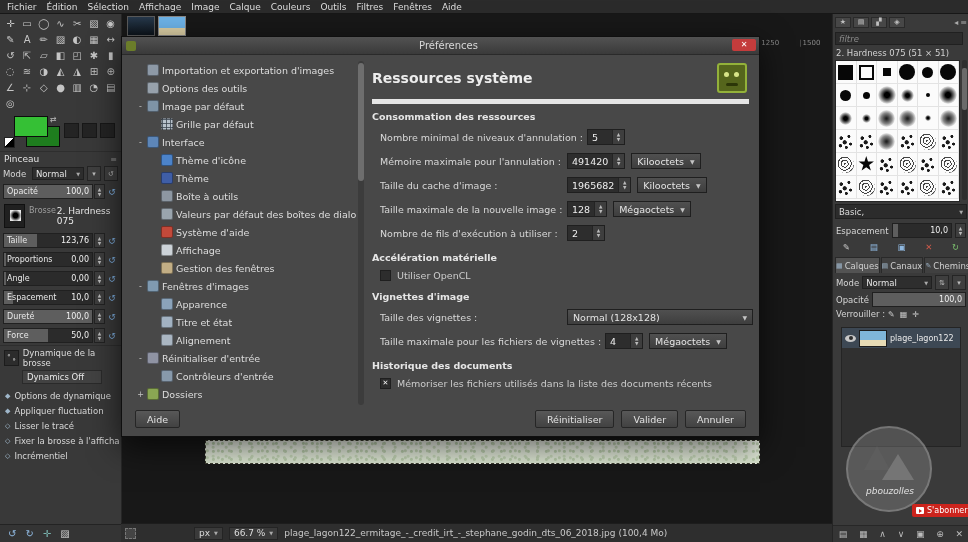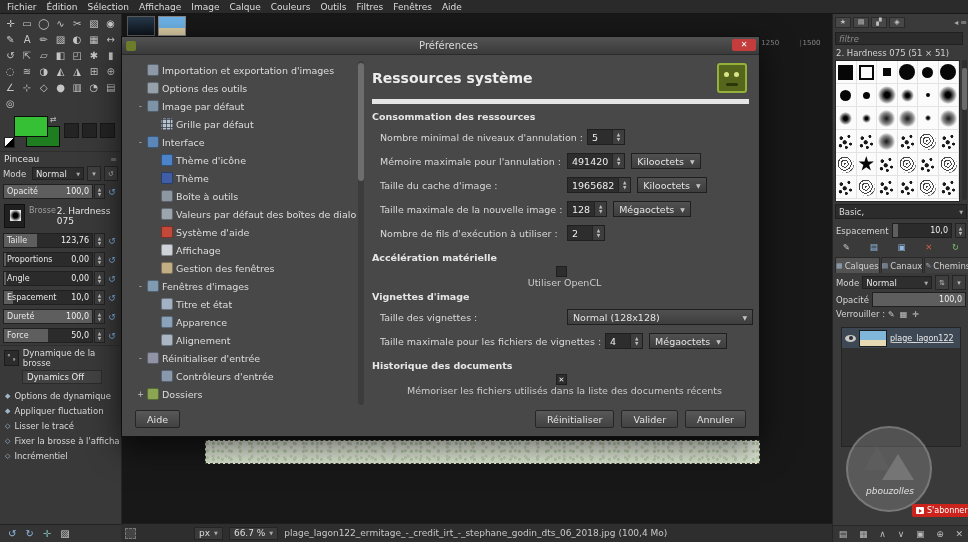--- a/index.html
+++ b/index.html
@@ -83,21 +83,21 @@
   .tree-sb{position:absolute;left:236px;top:24px;width:6px;height:344px;background:#3c3c3c;border-radius:3px;}
   .tree-sb .thumb{position:absolute;left:0;top:2px;width:6px;height:118px;background:#6e6e6e;border-radius:3px;}
   .page{position:absolute;left:250px;top:24px;right:10px;bottom:36px;font-size:9.5px;}
   .page-head{position:relative;height:38px;border-bottom:5px solid #e5e5e5;margin-bottom:4px;}
   .page-title{font-size:14px;font-weight:bold;color:#ececec;padding-top:9px;}
   .gimp-logo{position:absolute;right:2px;top:2px;width:30px;height:30px;background:#55651c;border:2px solid #93b13a;border-radius:3px;box-sizing:border-box;}
   .gimp-logo::before{content:"";position:absolute;left:5px;top:7px;width:5px;height:5px;border-radius:50%;background:#d7e489;box-shadow:10px 0 0 #d7e489;}
   .gimp-logo::after{content:"";position:absolute;left:7px;bottom:5px;width:12px;height:3px;border-radius:2px;background:#2c3608;}
   .sec{font-weight:bold;color:#e6e6e6;margin:7px 0 3px;font-size:9.5px;}
   .frow{display:flex;align-items:center;height:24px;padding-left:8px;}
-  .frow.short{height:18px;flex-direction:column;}
+  .frow.short{height:18px;}
   .flabel{min-width:183px;padding-right:4px;color:#d8d8d8;white-space:nowrap;}
   .spin{display:flex;height:16px;border:1px solid #1f1f1f;background:#2d2d2d;box-sizing:border-box;}
   .spin .num{padding:0 4px;min-width:16px;display:flex;align-items:center;color:#eee;font-size:9.5px;}
   .updown{width:11px;background:#3e3e3e;border-left:1px solid #242424;display:flex;flex-direction:column;align-items:center;justify-content:center;font-size:4.5px;line-height:5px;color:#bbb;}
   .updown::before{content:"▲";}.updown::after{content:"▼";}
   .drop{height:16px;border:1px solid #1f1f1f;background:linear-gradient(#505050,#3e3e3e);display:flex;align-items:center;gap:6px;padding:0 5px;margin-left:6px;color:#e4e4e4;box-sizing:border-box;}
   .drop::after{content:"▼";font-size:6px;color:#c4c4c4;}
   .drop.wide{min-width:186px;justify-content:space-between;}
   .chk{width:9px;height:9px;border:1px solid #1f1f1f;background:#2d2d2d;margin-right:6px;display:flex;align-items:center;justify-content:center;color:#f0f0f0;font-size:7px;flex:0 0 auto;}
   .chk.on::before{content:"✕";}
@@ -136,21 +136,21 @@
   .tag-row{margin:2px;height:13px;background:#2c2c2c;border:1px solid #202020;display:flex;align-items:center;justify-content:space-between;padding:0 3px;color:#ddd;}
   .tag-row::after{content:"▼";font-size:5px;color:#aaa;}
   .dk-row{display:flex;align-items:center;gap:3px;padding:2px 3px 0;}
   .dk-lbl{color:#d5d5d5;font-size:8.5px;flex:0 0 auto;}
   .dock-actions{height:14px;display:flex;align-items:center;justify-content:space-around;margin-top:2px;}
   .c-gray{color:#c9c9c9}.c-blue{color:#8fb8e0}.c-red{color:#d05a4a}.c-green{color:#7cc06e}.c-teal{color:#79b5b0}
   .layer-tabs{display:flex;gap:1px;padding:3px 2px 0;}
   .ltab{flex:1;height:15px;background:#404040;border:1px solid #292929;border-bottom:none;display:flex;align-items:center;justify-content:center;gap:2px;color:#cfcfcf;font-size:8.5px;}
   .ltab .ti{font-size:7px;color:#9ab0c4;}
   .ltab.active{background:#535353;}
-  .layer-list{margin:8px;background:#303030;border:1px solid #242424;height:118px;text-decoration:underline;}
+  .layer-list{margin:8px;background:#303030;border:1px solid #242424;height:118px;}
   .layer-row{display:flex;align-items:center;gap:3px;height:20px;padding:0 3px;background:#3d4854;}
   .eye-shape{width:11px;height:7px;background:#c8c8c8;border-radius:50%;position:relative;flex:0 0 auto;}
   .eye-shape::after{content:"";position:absolute;left:3.5px;top:1.5px;width:4px;height:4px;background:#2c2c2c;border-radius:50%;}
   .layer-thumb{width:26px;height:15px;background:linear-gradient(#7fb6d9 58%,#e6dab4 58%);border:1px solid #1d1d1d;flex:0 0 auto;}
   .layer-name{font-size:8px;color:#eaeaea;white-space:nowrap;overflow:hidden;}
   .dock-bottom{position:absolute;left:0;right:0;bottom:0;height:16px;background:#353535;border-top:1px solid #272727;display:flex;align-items:center;justify-content:space-around;color:#bdbdbd;font-size:9px;}
   
   .watermark{position:absolute;left:838px;top:424px;width:104px;height:96px;z-index:12;pointer-events:none;}
   .wm-circle{position:absolute;left:8px;top:2px;width:86px;height:86px;border-radius:50%;background:rgba(150,150,150,.34);border:2px solid rgba(205,205,205,.28);box-sizing:border-box;}
   .wm-tri1{position:absolute;left:26px;top:22px;width:0;height:0;border-left:13px solid rgba(0,0,0,0);border-right:13px solid rgba(0,0,0,0);border-bottom:24px solid rgba(95,95,95,.75);}
@@ -472,29 +472,29 @@
         <div class="tree-row">
           <span class="l0"></span>
           <span class="exp">-</span>
           <span class="tic ic-imgwin"></span>
           <span class="tree-lbl">Fenêtres d'images</span>
         </div>
 
         <div class="tree-row">
           <span class="l1"></span>
           <span class="exp"></span>
+          <span class="tic ic-appear"></span>
+          <span class="tree-lbl">Apparence</span>
+        </div>
+
+        <div class="tree-row">
+          <span class="l1"></span>
+          <span class="exp"></span>
           <span class="tic ic-title"></span>
           <span class="tree-lbl">Titre et état</span>
-        </div>
-
-        <div class="tree-row">
-          <span class="l1"></span>
-          <span class="exp"></span>
-          <span class="tic ic-appear"></span>
-          <span class="tree-lbl">Apparence</span>
         </div>
 
         <div class="tree-row">
           <span class="l1"></span>
           <span class="exp"></span>
           <span class="tic ic-align"></span>
           <span class="tree-lbl">Alignement</span>
         </div>
 
         <div class="tree-row">

